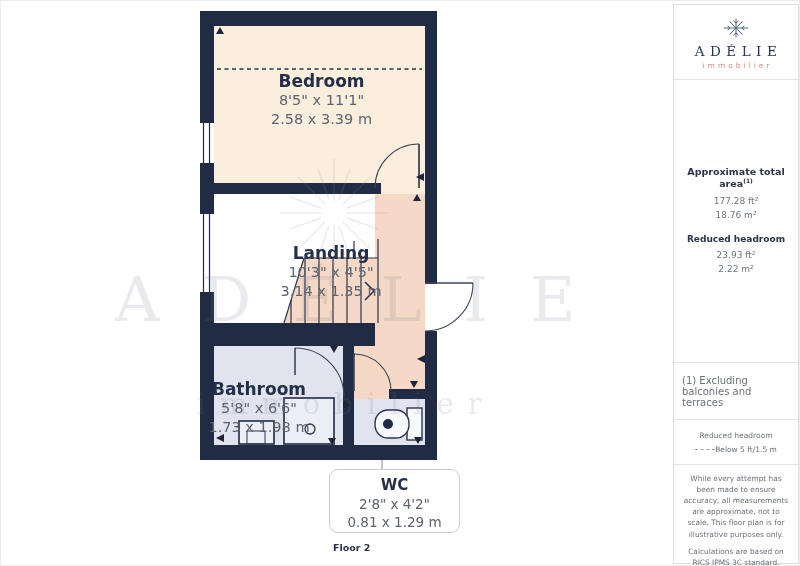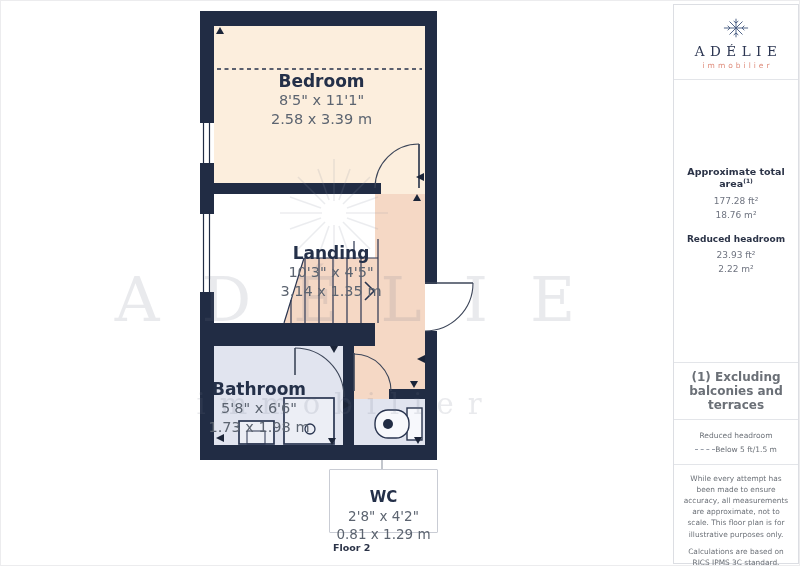--- a/index.html
+++ b/index.html
@@ -18,23 +18,23 @@
   
   .room-label{position:absolute;z-index:3;text-align:center;}
   .room-name{font-size:17px;font-weight:700;color:#243049;line-height:20px;}
   .room-dim{font-size:14.5px;color:#5c6470;line-height:19px;}
   .lbl-bedroom{left:197px;top:70px;width:247px;}
   .lbl-landing{left:230px;top:242px;width:200px;}
   .lbl-bathroom{left:193px;top:378px;width:130px;}
   .lbl-bathroom .room-dim{line-height:18.5px;}
 
   
-  .wc-callout{position:absolute;z-index:3;left:328px;top:468px;width:109px;height:64px;
-      background:#fff;border:1.5px solid #c9ccd4;border-radius:1px;text-align:center;
-      padding-top:18px;box-sizing:border-box;}
+  .wc-callout{position:absolute;z-index:3;left:328px;top:468px;width:131px;height:64px;
+      background:#fff;border:1.5px solid #c9ccd4;border-radius:9px;text-align:center;
+      padding-top:6px;box-sizing:border-box;}
   .wc-callout .room-name{font-size:15px;line-height:19px;}
   .wc-callout .room-dim{font-size:13.5px;line-height:18px;}
 
   .floor-label{position:absolute;z-index:3;left:332px;top:541px;
       font-size:9.5px;font-weight:700;color:#2b3347;}
 
   
   .sidebar{position:absolute;z-index:4;left:672px;top:3px;width:126px;height:560px;
       background:#fff;border:1px solid #dcdee3;box-sizing:border-box;
       display:flex;flex-direction:column;}
@@ -45,21 +45,21 @@
   .brand-name{font-family:"DejaVu Serif","Liberation Serif",serif;font-size:13.5px;
       letter-spacing:5.5px;color:#2c3652;margin-left:5px;}
   .brand-tagline{font-size:7.5px;letter-spacing:3px;color:#de8a79;margin-left:3px;}
   .sb-areas{flex:1;display:flex;flex-direction:column;align-items:center;
       justify-content:center;text-align:center;}
   .area-heading{font-size:9.5px;font-weight:700;color:#2b3347;margin-bottom:4px;}
   .area-heading sup{font-size:6px;}
   .area-heading.rh{margin-top:12px;font-size:9px;}
   .area-value{font-size:9px;color:#6f7480;line-height:14px;}
   .sb-footnote{height:57px;display:flex;align-items:center;justify-content:center;
-      font-size:12px;color:#6b7077;text-align:center;padding:0 8px;font-weight:bold;}
+      font-size:10px;color:#6b7077;padding:0 8px;}
   .sb-legend{height:45px;display:flex;flex-direction:column;align-items:center;
       justify-content:center;font-size:7.5px;color:#6b7077;gap:5px;}
   .legend-row{display:flex;align-items:center;}
   .legend-dash{display:inline-block;width:20px;border-top:1px dashed #9aa0ab;}
   .sb-disclaimer{height:98px;font-size:7.4px;color:#6b7077;text-align:center;
       padding:8px 9px 0 9px;line-height:1.5;}
   .sb-disclaimer p{margin:0 0 6px 0;}
 </style>
 </head>
 <body>

